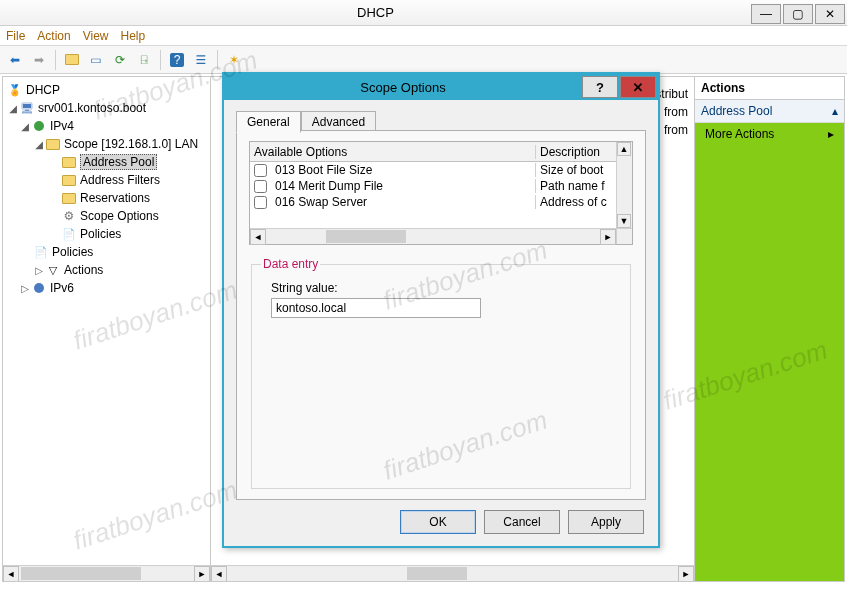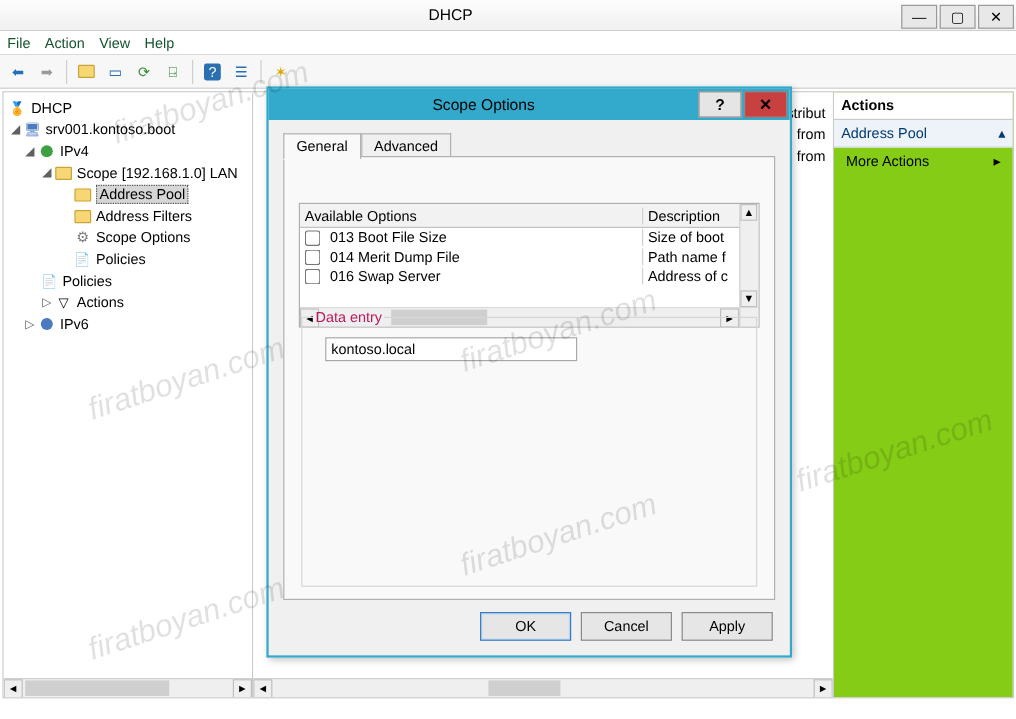--- a/index.html
+++ b/index.html
@@ -2,21 +2,21 @@
 <html><head>
 <meta charset="utf-8">
 <style>
   * { box-sizing: border-box; font-family: "Segoe UI", Tahoma, sans-serif; font-size: 12px; }
   body { margin: 0; background: #fff; width: 847px; height: 599px; overflow: hidden; position: relative; }
   .titlebar { height: 26px; background: linear-gradient(#fdfdfd,#f0f0f0); border-bottom: 1px solid #d0d0d0; display: flex; align-items: center; }
   .title-text { flex: 1; text-align: center; font-size: 13px; color: #000; }
   .title-btns { display: flex; }
   .title-btn { width: 30px; height: 20px; border: 1px solid #9a9a9a; margin: 2px 2px 0 0; background: #e8e8e8; display: flex; align-items: center; justify-content: center; font-size: 12px; }
   .menubar { height: 20px; border-bottom: 1px solid #d9d9d9; display: flex; align-items: center; padding-left: 6px; gap: 12px; background: #fff; }
-  .menubar span { color: #14532d; }
+  .menubar span { color: #a16207; }
   .toolbar { height: 28px; border-bottom: 1px solid #d0d0d0; display: flex; align-items: center; padding-left: 4px; gap: 2px; background: #f7f7f7; }
   .tbbtn { width: 22px; height: 22px; display:flex; align-items:center; justify-content:center; border: 1px solid transparent; }
   .tbsep { width:1px; height:20px; background:#cfcfcf; margin:0 3px; }
   .main { display: flex; height: 506px; border: 1px solid #c9c9c9; margin: 2px; overflow:hidden;}
   .tree { width: 208px; border-right: 1px solid #c9c9c9; padding: 4px 2px; background: #fff; position:relative;}
   .tree-row { display:flex; align-items:center; height:18px; white-space:nowrap; }
   .exp { width:12px; display:inline-flex; justify-content:center; color:#606060; font-size:10px;}
   .ind0{padding-left:2px}.ind1{padding-left:14px}.ind2{padding-left:28px}.ind4{padding-left:56px}
   .icon-sm { width:16px; height:16px; margin-right:3px; display:inline-flex; align-items:center; justify-content:center; font-size:11px;}
   .sel { background:#d6d6d6; border:1px dotted #555; padding:0 2px;}
@@ -36,21 +36,21 @@
   .dlg-title-text{ flex:1; text-align:center; color:#000; font-size:13px;}
   .dlg-btns{display:flex;}
   .dlg-btn{width:36px; height:22px; display:flex; align-items:center; justify-content:center; border:1px solid #8a8a8a; margin-right:2px; font-size:13px; font-weight:bold;}
   .dlg-help{background:#e5e5e5;}
   .dlg-close{background:#c84040; color:#000;}
   .dlg-body{background:#f0f0f0; height:calc(100% - 26px); position:relative;}
   .tabs{ position:absolute; left:12px; top:10px; display:flex;}
   .tab{ border:1px solid #b0b0b0; border-bottom:none; background:#f0f0f0; padding:3px 10px; margin-right:0px; position:relative; top:1px;}
   .tab.active{ background:#f9f9f9; border-bottom:1px solid #f9f9f9; z-index:2;}
   .tabpage{ position:absolute; left:12px; top:30px; right:12px; bottom:46px; border:1px solid #b0b0b0; background:#f9f9f9;}
-  .opts-box{position:absolute; left:12px; top:10px; right:12px; height:104px; border:1px solid #b0b0b0; background:#fff;margin-top:28px;}
+  .opts-box{position:absolute; left:12px; top:10px; right:12px; height:104px; border:1px solid #b0b0b0; background:#fff;}
   .opts-head{display:flex; background:#f2f2f2; border-bottom:1px solid #c0c0c0; height:20px; align-items:center;}
   .col-a{flex:1; padding-left:4px; border-right:1px solid #d0d0d0;}
   .col-b{width:80px; padding-left:4px;}
   .vsc{width:16px; background:#efefef; border-left:1px solid #d0d0d0; display:flex; flex-direction:column;}
   .vsc .sc-btn{width:14px;height:14px;}
   .opt-rows{height:64px; overflow:hidden;}
   .opt-row{display:flex; height:16px; align-items:center; white-space:nowrap;}
   .opt-row .col-b{width:80px; overflow:hidden; text-overflow:clip;}
   .opt-row.hl{border:2px solid #d33; height:18px;}
   .hsc{height:16px; display:flex; border-top:1px solid #d0d0d0;}
@@ -153,20 +153,26 @@
         <span class="icon-sm">
           <span class="ic-folder"></span>
         </span>
         <span class="sel">Address Pool</span>
       </div>
     <div class="tree-row ind4">
         <span class="icon-sm">
           <span class="ic-folder"></span>
         </span>
         <span>Address Filters</span>
+      </div>
+    <div class="tree-row ind4">
+        <span class="icon-sm">
+          <span class="ic-folder"></span>
+        </span>
+        <span>Reservations</span>
       </div>
     <div class="tree-row ind4">
         <span class="icon-sm ic-gear"></span>
         <span>Scope Options</span>
       </div>
     <div class="tree-row ind4">
         <span class="icon-sm">📄</span>
         <span>Policies</span>
       </div>
     <div class="tree-row ind2">
@@ -271,20 +277,21 @@
               <div class="sc-thumb"></div>
             </div>
           <div class="sc-btn">►</div>
           <div style="width:16px;border-left:1px solid #d0d0d0;background:#efefef;"></div>
         </div>
       </div>
 
       <fieldset class="data-entry">
         <legend>Data entry</legend>
         <div style="padding:6px 10px;">
+          <div style="margin-bottom:3px;">String value:</div>
           <input class="inp" value="kontoso.local" style="">
         </div>
       </fieldset>
     </div>
 
     <div class="btnrow">
       <button class="btn def">OK</button>
       <button class="btn">Cancel</button>
       <button class="btn">Apply</button>
     </div>

